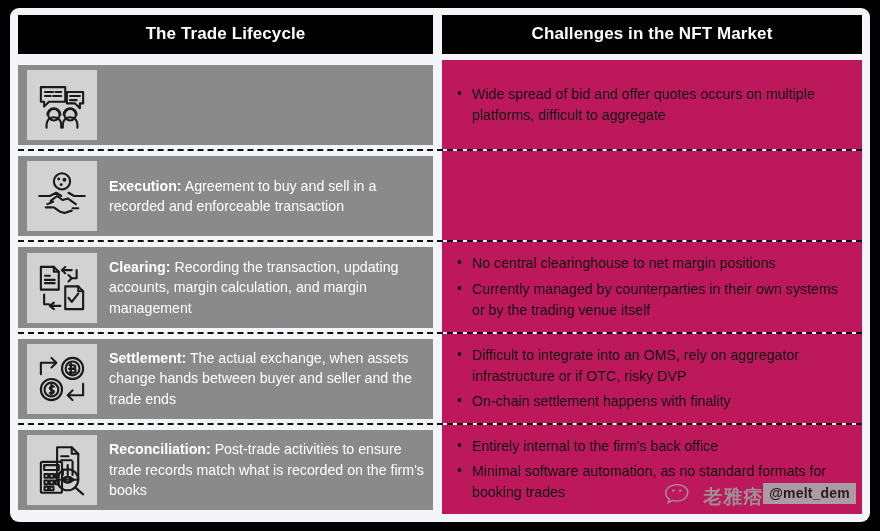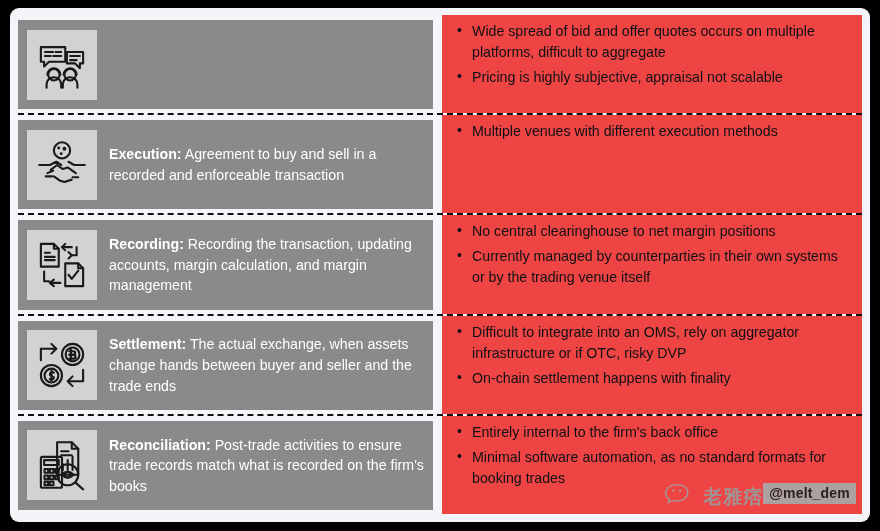--- a/index.html
+++ b/index.html
@@ -109,22 +109,23 @@
     font-size: 14.2px;
     line-height: 1.45;
   }
   .lifecycle-text .term {
     font-weight: bold;
   }
 
   
   .challenge-cell {
     flex: 1 1 auto;
-    background: #ef4444;
-    display: flex;
+    background: #be185d;
+    display: flex;
+    align-items: center;
     box-sizing: border-box;
     padding: 6px 10px 6px 12px;
   }
   .bullets {
     list-style: none;
     margin: 0;
     padding: 0;
     width: 100%;
   }
   .bullets li {
@@ -180,20 +181,24 @@
   }
 </style>
 </head>
 <body>
 
 <div class="slide-frame">
   <div class="card">
 
     <div class="table">
 
+      <div class="header-row">
+        <div class="header-cell col-left">The Trade Lifecycle</div>
+        <div class="header-cell col-right">Challenges in the NFT Market</div>
+      </div>
 
       <div class="body-rows">
 
         <div class="row">
           <div class="lifecycle-cell">
             <div class="icon-box">
               <svg width="52" height="52" viewBox="0 0 64 64" fill="none" stroke="#1a1a1a" stroke-width="2.6" stroke-linecap="round" stroke-linejoin="round">
                 <path d="M6 10 h30 v18 h-20 l-6 6 v-6 h-4 z"></path>
                 <line x1="11" y1="16" x2="21" y2="16"></line>
                   <line x1="24" y1="16" x2="31" y2="16"></line>
@@ -207,21 +212,20 @@
                 <path d="M13 60 v-4 a9 9 0 0 1 18 0 v4"></path>
                 <path d="M34 44 a8 8 0 0 1 16 0"></path>
                 <circle cx="42" cy="44" r="7"></circle>
                 <path d="M33 60 v-4 a9 9 0 0 1 18 0 v4"></path>
               </svg>
             </div>
           </div>
           <div class="challenge-cell">
             <ul class="bullets">
               <li>Wide spread of bid and offer quotes occurs on multiple platforms, difficult to aggregate</li>
-              <li>Pricing is highly subjective, appraisal not scalable</li>
             </ul>
           </div>
         </div>
 
         <div class="row">
           <div class="lifecycle-cell">
             <div class="icon-box">
               <svg width="52" height="52" viewBox="0 0 64 64" fill="none" stroke="#1a1a1a" stroke-width="2.6" stroke-linecap="round" stroke-linejoin="round">
                 <circle cx="32" cy="14" r="10"></circle>
                 <circle cx="28" cy="11" r="1.8" fill="#1a1a1a" stroke="none"></circle>
@@ -235,21 +239,20 @@
                 <path d="M12 46 h8"></path>
                 <path d="M45 47 h7"></path>
               </svg>
             </div>
             <div class="lifecycle-text">
               <span class="term">Execution:</span><span> Agreement to buy and sell in a recorded and enforceable transaction</span>
             </div>
           </div>
           <div class="challenge-cell">
             <ul class="bullets">
-              <li>Multiple venues with different execution methods</li>
             </ul>
           </div>
         </div>
 
         <div class="row">
           <div class="lifecycle-cell">
             <div class="icon-box">
               <svg width="52" height="52" viewBox="0 0 64 64" fill="none" stroke="#1a1a1a" stroke-width="2.6" stroke-linecap="round" stroke-linejoin="round">
                 <path d="M6 6 h16 l6 6 v22 h-22 z"></path>
                 <path d="M22 6 v6 h6"></path>
@@ -262,21 +265,21 @@
                 <path d="M40 16 l4 4 -4 4"></path>
                 <path d="M36 30 h16 l6 6 v22 h-22 z"></path>
                 <path d="M52 30 v6 h6"></path>
                 <path d="M40 44 l4 5 8 -10"></path>
                 <path d="M30 54 h-12"></path>
                 <path d="M22 50 l-5 4 5 4"></path>
                 <path d="M10 40 v12 h6"></path>
               </svg>
             </div>
             <div class="lifecycle-text">
-              <span class="term">Recording:</span><span> Recording the transaction, updating accounts, margin calculation, and margin management</span>
+              <span class="term">Clearing:</span><span> Recording the transaction, updating accounts, margin calculation, and margin management</span>
             </div>
           </div>
           <div class="challenge-cell">
             <ul class="bullets">
               <li>No central clearinghouse to net margin positions</li>
               <li>Currently managed by counterparties in their own systems or by the trading venue itself</li>
             </ul>
           </div>
         </div>
 

